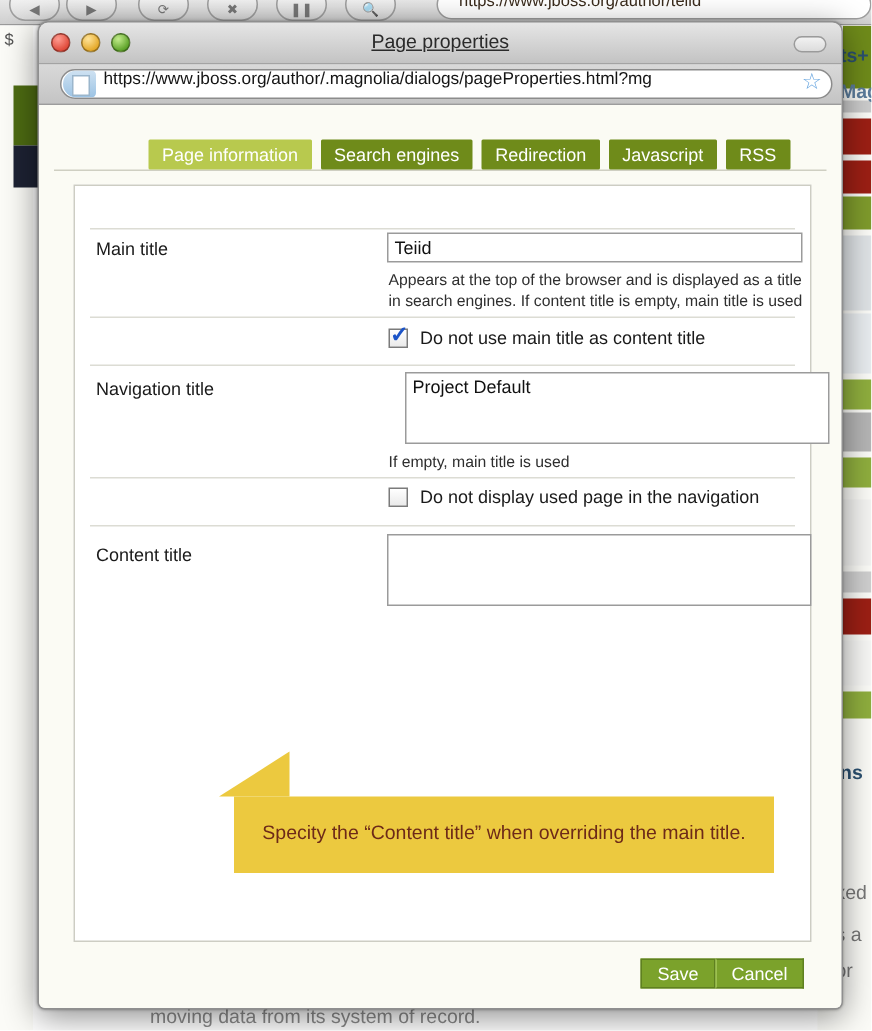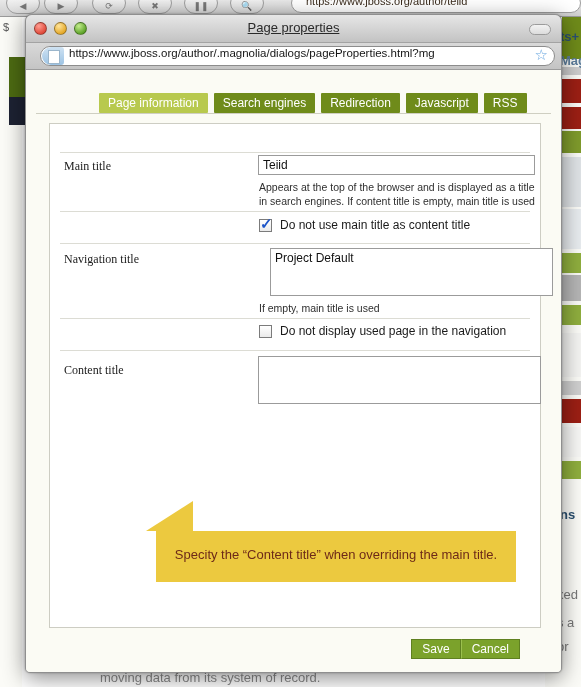--- a/index.html
+++ b/index.html
@@ -162,21 +162,21 @@
     cursor: pointer;
   }
   .tab.active { background: #b8c94e; color: #ffffff; }
 
   .formpanel {
     position: absolute; left: 23px; top: 53px; width: 492px; height: 505px;
     background: #ffffff; border: 1px solid #cdcdc3;
   }
   .rowsep { border-top: 1px solid #dcdcd4; }
   .field-label {
-    position: absolute; left: 14px; font-size: 12px; color: #1a1a1a; font-family: Liberation Serif, serif;
+    position: absolute; left: 14px; font-size: 12px; color: #1a1a1a;
   }
   .hint { font-size: 10.5px; color: #2f2f2f; line-height: 1.35; }
 
   .txtinput {
     border: 1px solid #9b9b9b; background: #ffffff;
     font-size: 12px; color: #111; padding: 2px 4px;
     font-family: "Liberation Sans", sans-serif;
   }
   .cbrow { display: flex; align-items: center; gap: 8px; }
   .cbox {
@@ -200,21 +200,21 @@
     font-size: 13px; color: #6d2a18;
   }
   .callout-tail {
     position: absolute; left: 120px; top: 431px; width: 0; height: 0; z-index: 30;
     border-left: 47px solid transparent;
     border-bottom: 30px solid #ecc93f;
   }
 
   
   .footer {
-    position: absolute; left: 0; right: 16px; bottom: 10px; height: 24px; text-align: center;
+    position: absolute; left: 0; right: 0; bottom: 10px; height: 24px; text-align: center;
   }
   .btns { position: absolute; right: 25px; top: 0; display: flex; }
   .btn {
     height: 20px; padding: 0 10px; display: flex; align-items: center;
     font-size: 12px; color: #ffffff; background: #7ba22b;
     border: 1px solid #5f8020; cursor: pointer;
   }
   .btn + .btn { border-left: 1px solid #9cc04f; }
 </style>
 </head>

